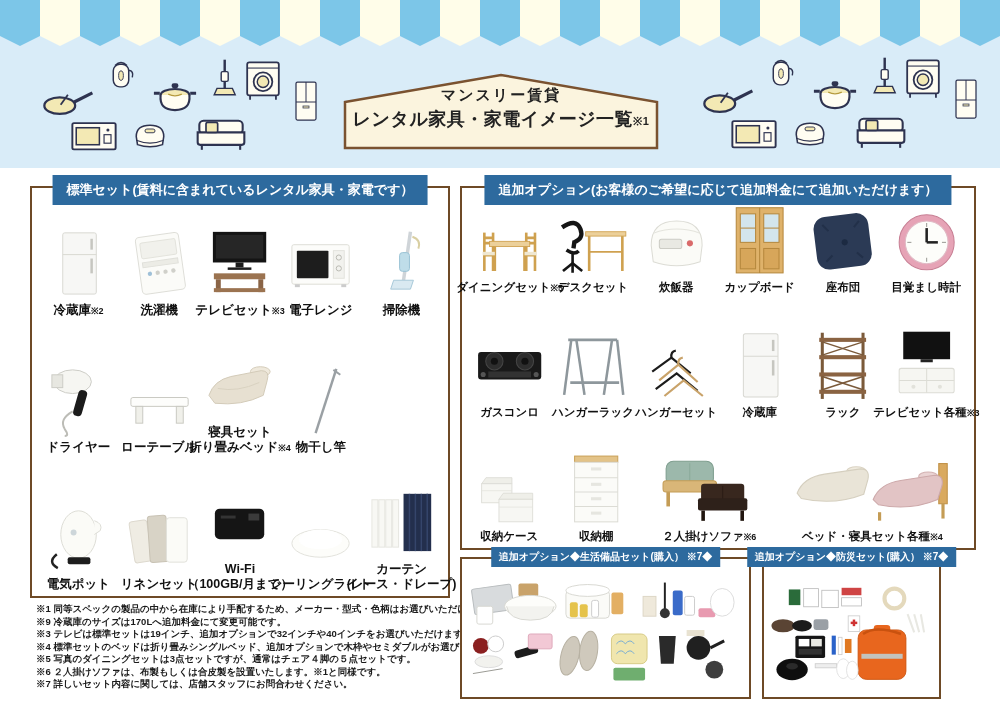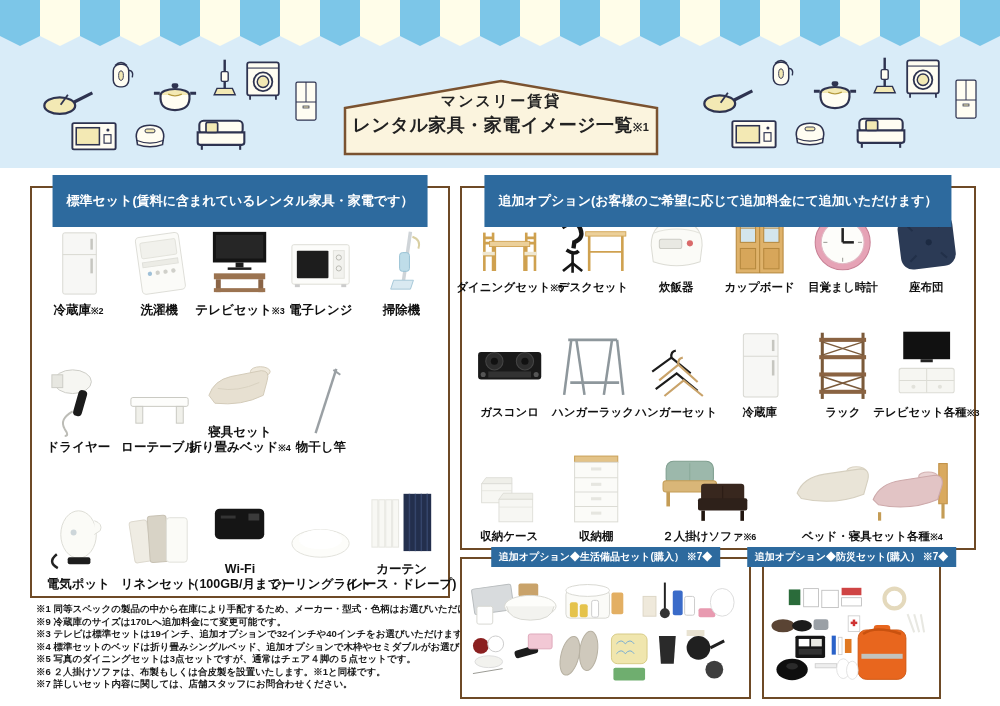--- a/index.html
+++ b/index.html
@@ -12,32 +12,32 @@
   .stripe{flex:1;clip-path:polygon(0 0,100% 0,100% 78%,50% 100%,0 78%);}
   .stripe.blue{background:#7cc6e8;}
   .stripe.cream{background:#fffde9;}
 
   .icon-cluster{position:absolute;width:292px;height:108px;}
   #cluster-left{left:32px;top:50px;}
   #cluster-right{left:692px;top:48px;}
   .b-icon{position:absolute;}
   .b-icon svg{width:100%;height:100%;display:block;}
 
-  .plaque{position:absolute;left:343px;top:78px;width:316px;height:78px;}
+  .plaque{position:absolute;left:343px;top:72px;width:316px;height:78px;}
   .plaque > svg{position:absolute;inset:0;width:100%;height:100%;}
   .plaque-text{position:absolute;left:0;right:0;top:14px;text-align:center;color:#222;font-weight:bold;}
   .pt1{font-size:15px;letter-spacing:2px;}
   .pt2{font-size:18px;margin-top:2px;letter-spacing:0.5px;}
   .tnote{font-size:11px;}
 
   
   .box{position:absolute;background:#fff;border:2px solid #6e4a26;box-sizing:border-box;}
   .left-box{left:30px;top:186px;width:420px;height:412px;}
   .right-box{left:460px;top:186px;width:516px;height:364px;}
-  .box-header{position:absolute;top:-13px;left:50%;transform:translateX(-50%);background:#2d6a9e;color:#fff;font-weight:bold;font-size:13px;padding:17px 14px;white-space:nowrap;z-index:2;}
+  .box-header{position:absolute;top:-13px;left:50%;transform:translateX(-50%);background:#2d6a9e;color:#fff;font-weight:bold;font-size:13px;padding:6px 14px;white-space:nowrap;z-index:2;}
   .small-box{height:142px;}
   .life{left:460px;top:557px;width:291px;}
   .bosai{left:762px;top:557px;width:179px;}
   .small-box .box-header{font-size:10px;padding:3px 8px;top:-12px;}
 
   .grid{position:absolute;left:6px;right:6px;top:8px;bottom:4px;display:flex;flex-direction:column;justify-content:space-between;padding-top:8px;box-sizing:border-box;}
   .p-row{display:grid;align-items:end;}
   .cols5{grid-template-columns:repeat(5,1fr);}
   .cols6{grid-template-columns:repeat(6,1fr);}
   .cols4{grid-template-columns:0.95fr 1.05fr 1.55fr 2.2fr;}
@@ -536,46 +536,46 @@
                 <rect x="40" y="43" width="15" height="20" fill="#d7a65a" stroke="#b5873c"></rect>
               </svg>
             </div>
             <div class="p-label">
               <div>カップボード</div>
             </div>
           </div>
           <div class="p-cell">
             <div class="p-icon">
               <svg viewBox="0 0 72 72" preserveAspectRatio="xMidYMax meet">
+                <rect x="9" y="10" width="54" height="52" rx="12" fill="#2b3a55" transform="rotate(-7 36 36)"></rect>
+                <circle cx="38" cy="37" r="3" fill="#1c2a42"></circle>
+                <path d="M16 20 l6 6 M52 16 l-5 6 M20 56 l6 -6 M56 52 l-6 -5" stroke="#223049" stroke-width="2"></path>
+              </svg>
+            </div>
+            <div class="p-label">
+              <div>座布団</div>
+            </div>
+          </div>
+          <div class="p-cell">
+            <div class="p-icon">
+              <svg viewBox="0 0 72 72" preserveAspectRatio="xMidYMax meet">
                 <circle cx="36" cy="37" r="27" fill="#e6a3b6" stroke="#c77e93"></circle>
                 <circle cx="36" cy="37" r="21" fill="#fdfdfa" stroke="#e0bac5"></circle>
                 <g stroke="#9a9a94">
                   <line x1="36" y1="18" x2="36" y2="22"></line>
                   <line x1="36" y1="52" x2="36" y2="56"></line>
                   <line x1="17" y1="37" x2="21" y2="37"></line>
                   <line x1="51" y1="37" x2="55" y2="37"></line>
                 </g>
                 <line x1="36" y1="37" x2="36" y2="23" stroke="#222" stroke-width="2.5"></line>
                 <line x1="36" y1="37" x2="47" y2="37" stroke="#222" stroke-width="2.5"></line>
               </svg>
             </div>
             <div class="p-label">
               <div>目覚まし時計</div>
-            </div>
-          </div>
-          <div class="p-cell">
-            <div class="p-icon">
-              <svg viewBox="0 0 72 72" preserveAspectRatio="xMidYMax meet">
-                <rect x="9" y="10" width="54" height="52" rx="12" fill="#2b3a55" transform="rotate(-7 36 36)"></rect>
-                <circle cx="38" cy="37" r="3" fill="#1c2a42"></circle>
-                <path d="M16 20 l6 6 M52 16 l-5 6 M20 56 l6 -6 M56 52 l-6 -5" stroke="#223049" stroke-width="2"></path>
-              </svg>
-            </div>
-            <div class="p-label">
-              <div>座布団</div>
             </div>
           </div>
         </div>
         <div class="p-row cols6">
           <div class="p-cell">
             <div class="p-icon">
               <svg viewBox="0 0 72 72" preserveAspectRatio="xMidYMax meet">
                 <rect x="5" y="22" width="62" height="27" rx="3" fill="#191919"></rect>
                 <circle cx="21" cy="31" r="8.5" fill="#2d2d2d" stroke="#454545"></circle>
                 <circle cx="21" cy="31" r="3.5" fill="#111"></circle>

